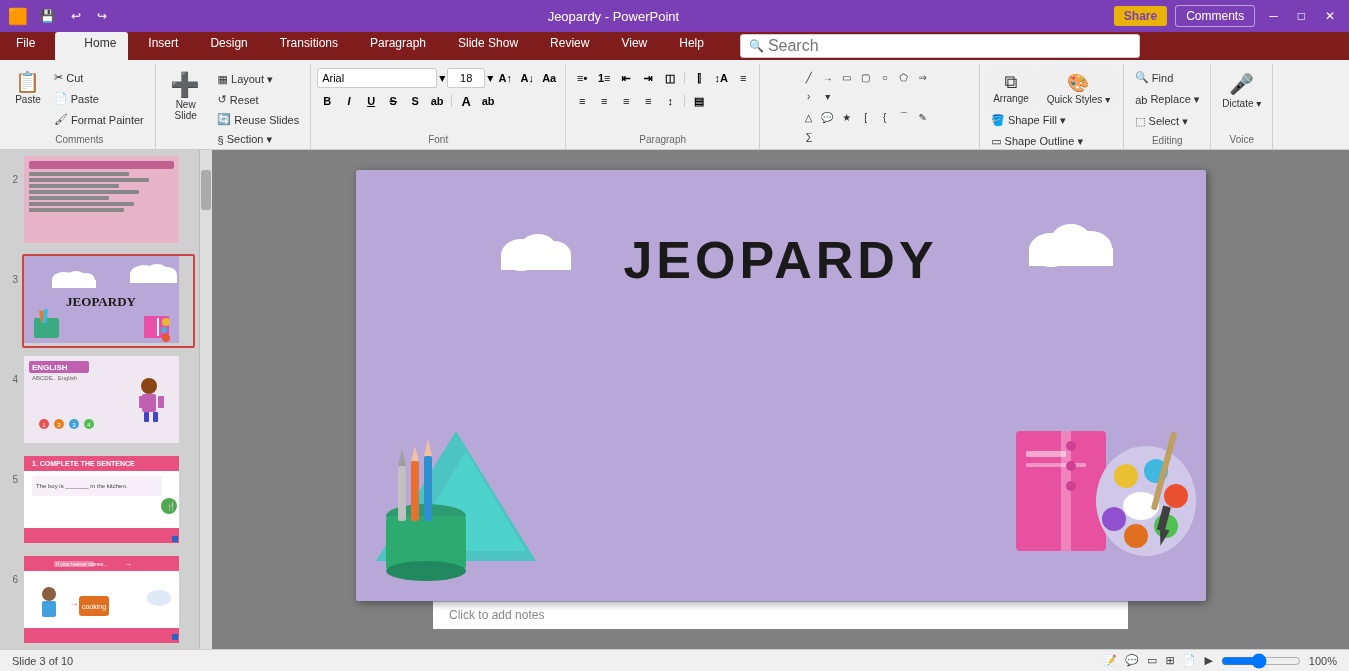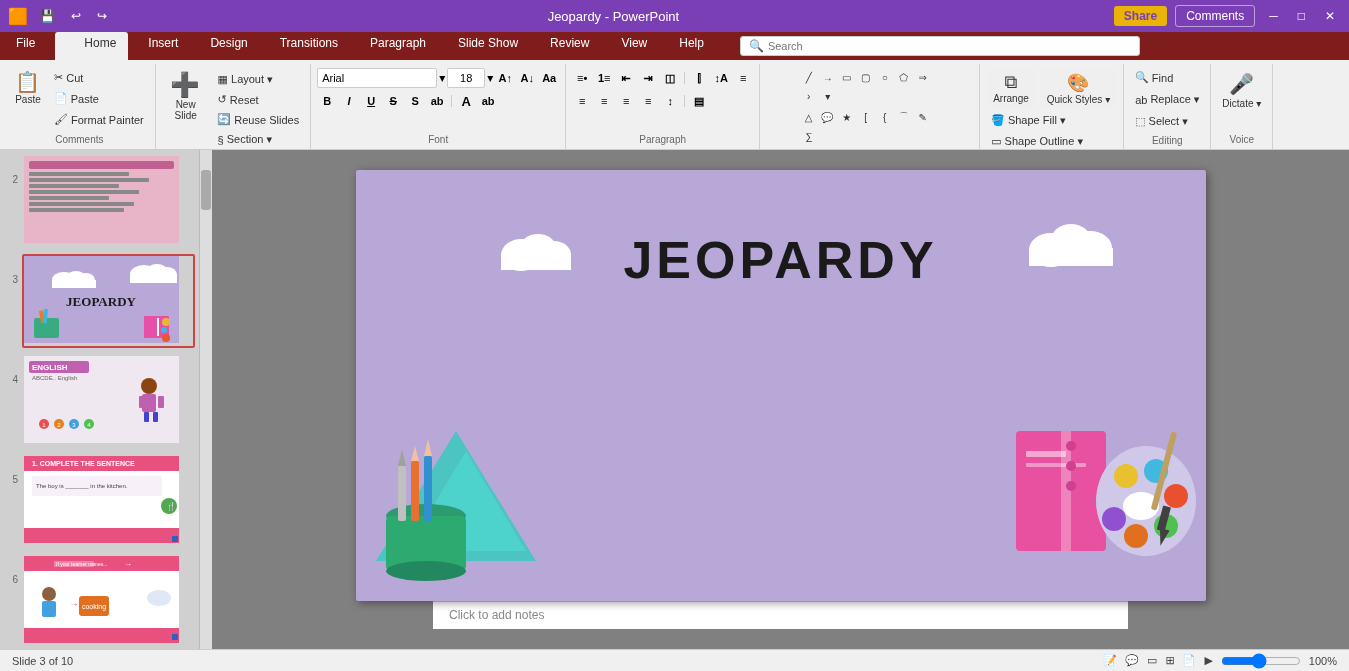--- a/index.html
+++ b/index.html
@@ -114,21 +114,21 @@
       border: 1px solid #ccc;
       border-radius: 3px;
       padding: 2px 8px;
       margin: auto 8px;
       flex: 1;
       max-width: 400px;
     }
     .search-bar input {
       border: none;
       outline: none;
-      font-size: 11px;
+      font-size: 16px;
       width: 100%;
     }
 
     
     .main-layout {
       display: flex;
       height: calc(671px - 32px - 28px - 90px - 22px);
     }
 
     

